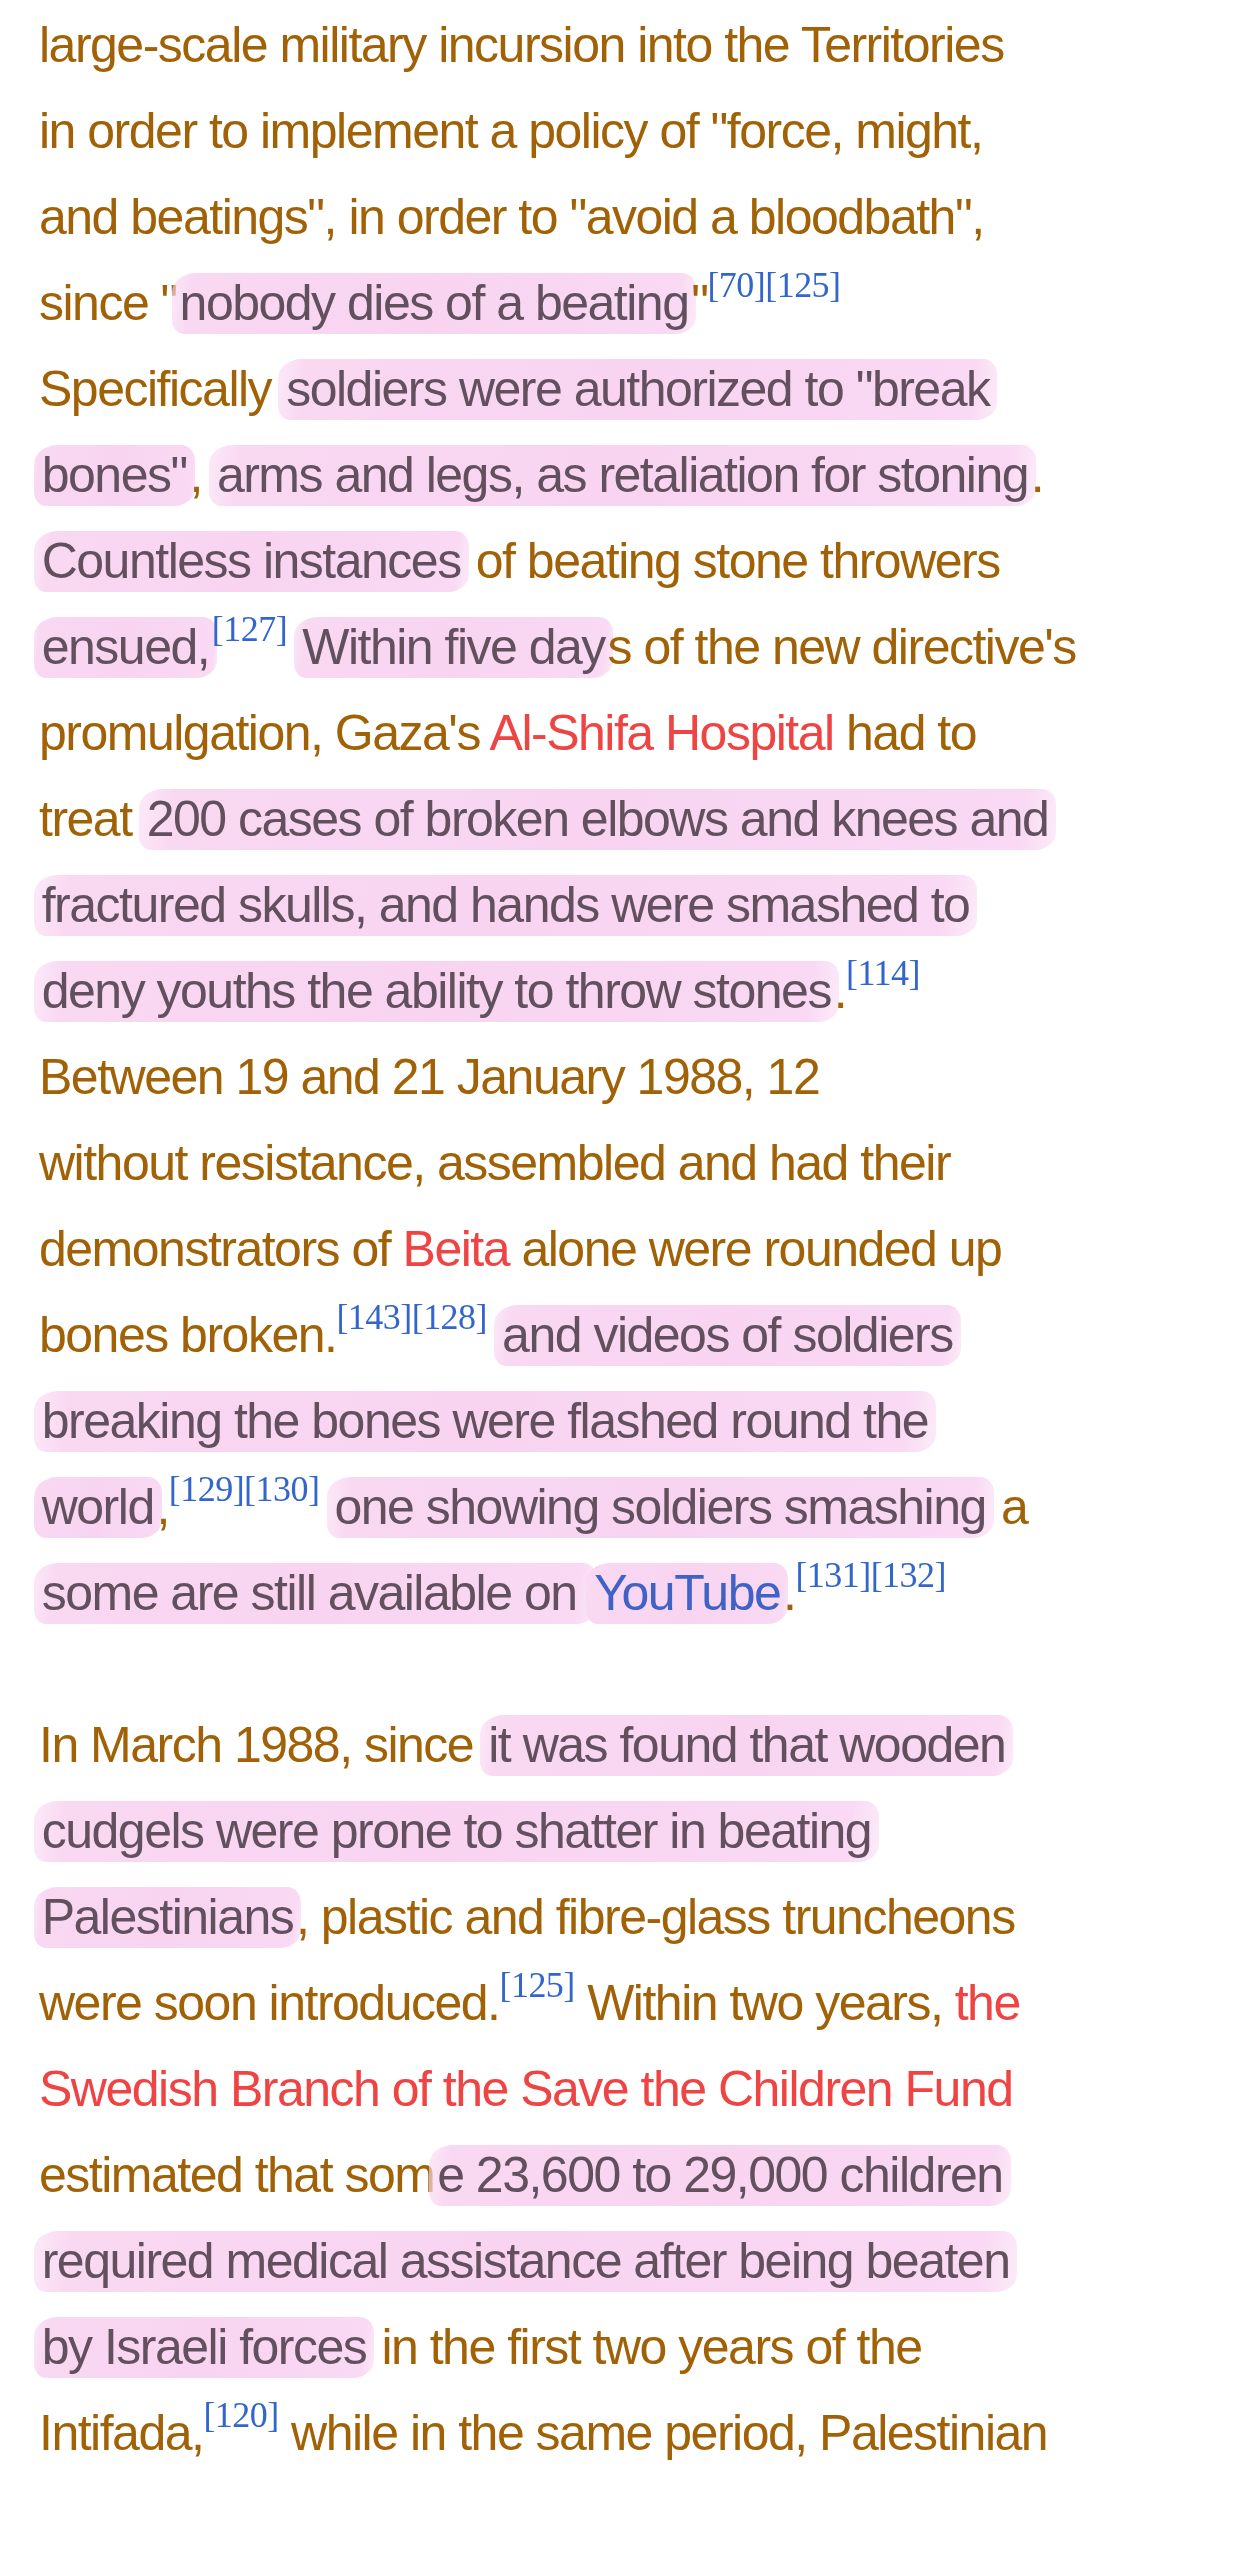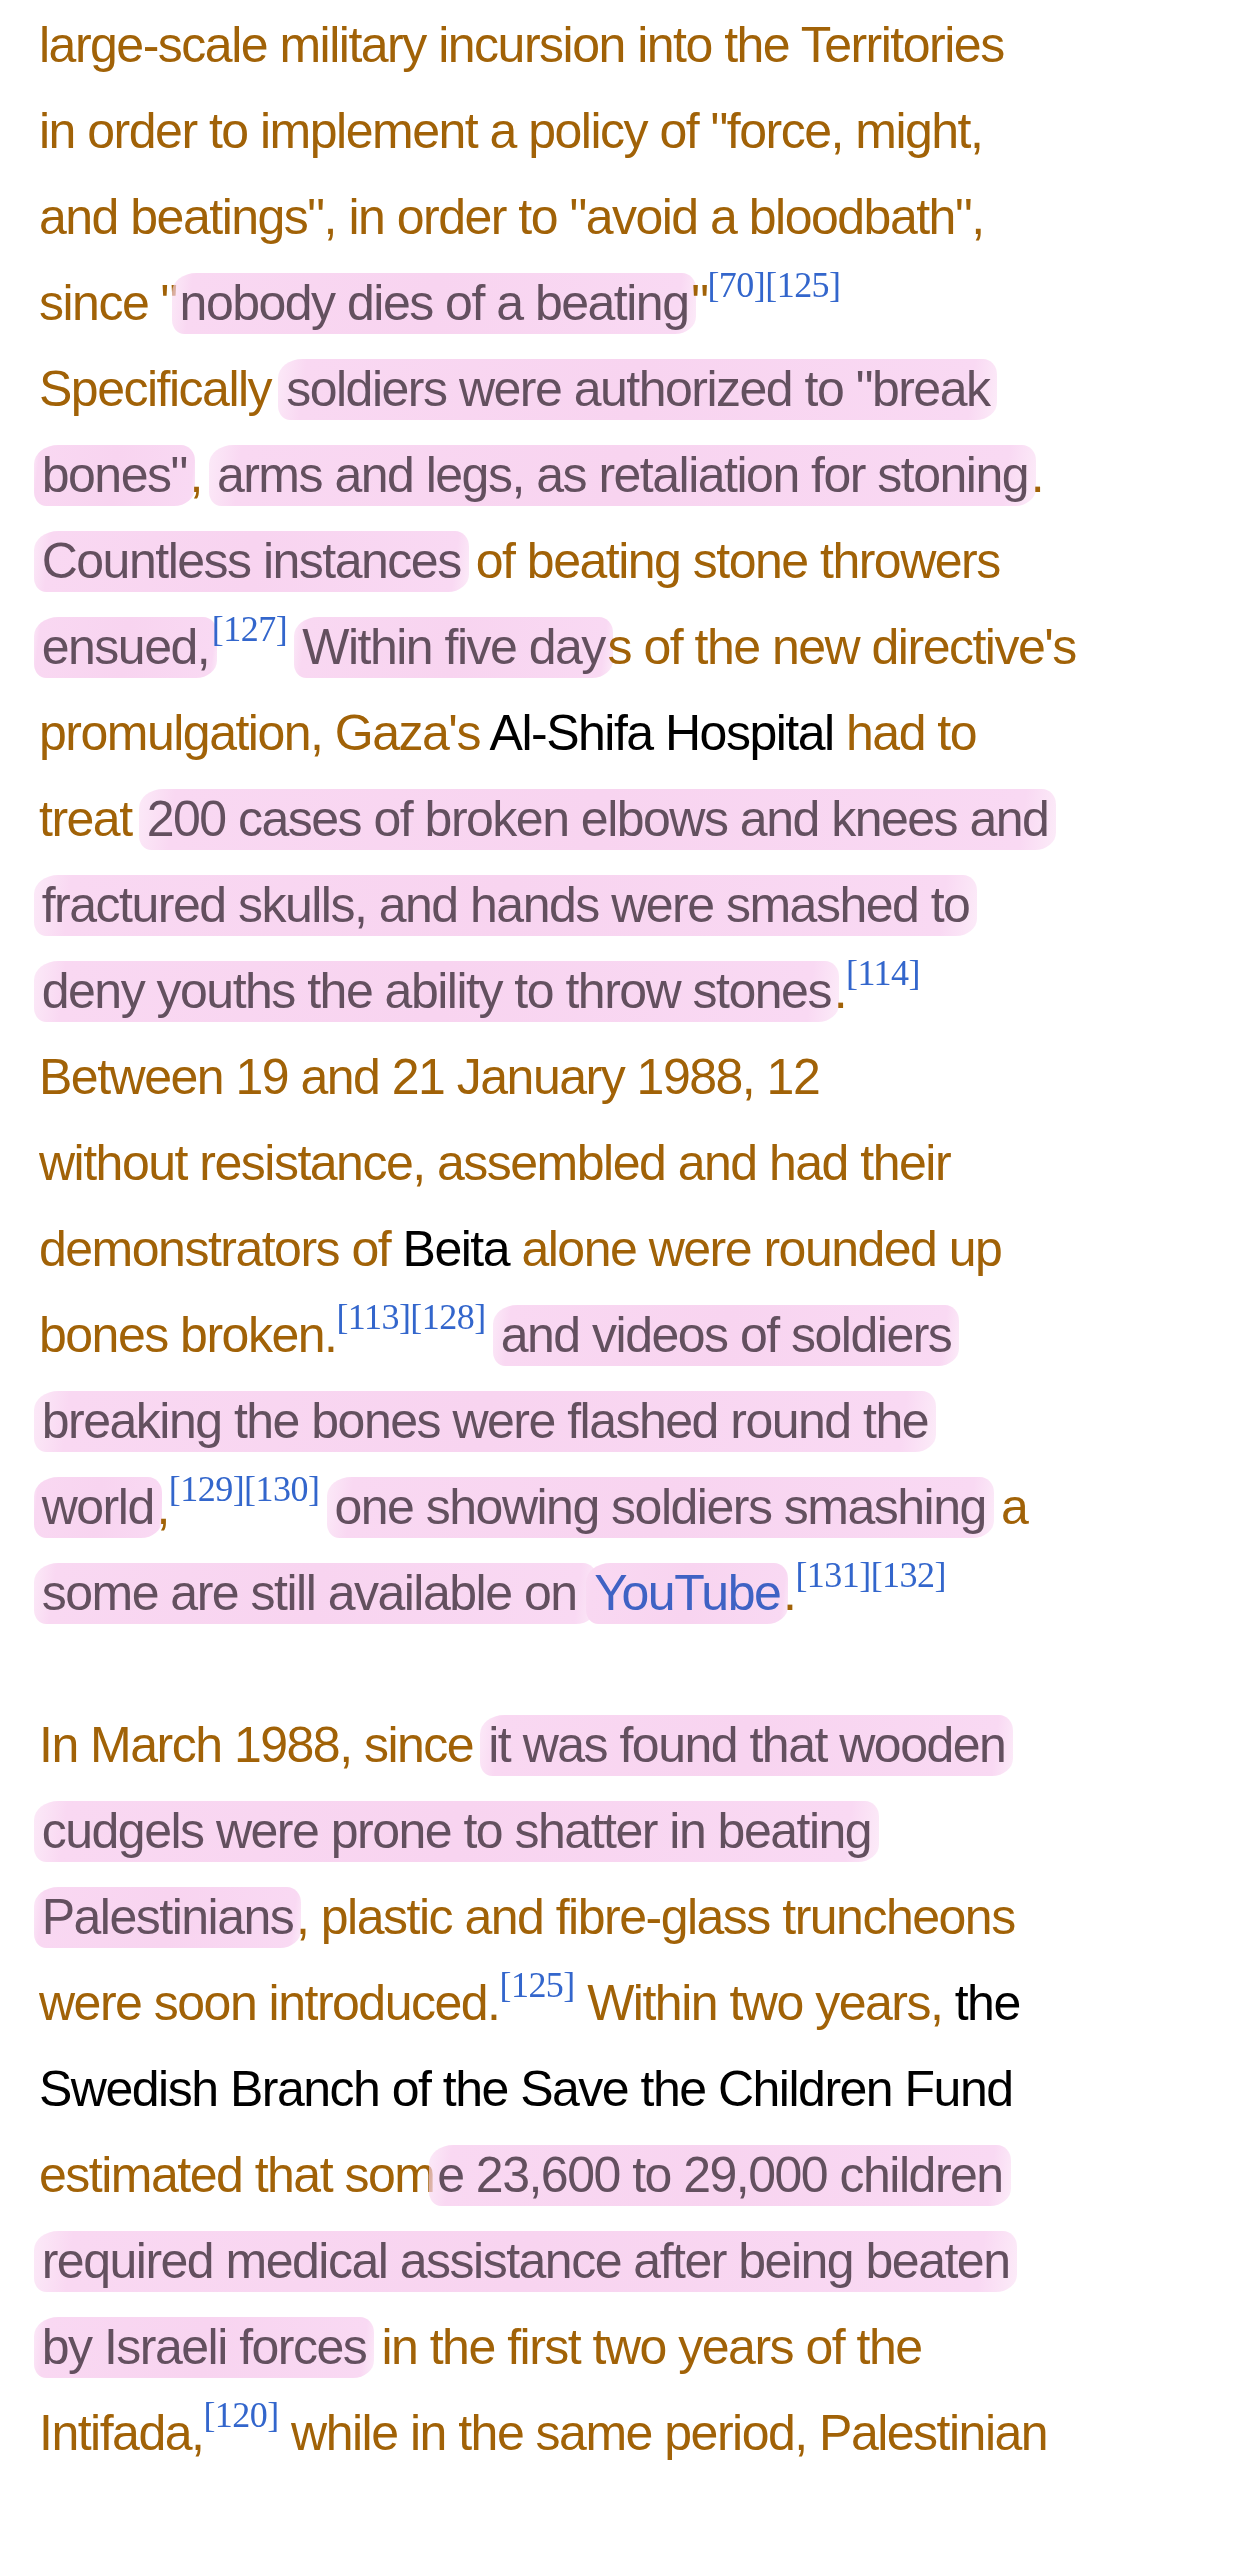--- a/index.html
+++ b/index.html
@@ -19,21 +19,21 @@
   .article {
     padding: 1.7px 26px 17.5px 39px;
   }
   .paragraph { margin: 0; }
   .paragraph + .paragraph { margin-top: 66px; }
   .line {
     white-space: pre;
     height: 86px;
   }
   .txt { color: #a16207; }
-  .link { color: #000000; }
+  .link { color: #ef4444; }
   .cite {
     color: #3366cc;
     font-size: 36px;
     letter-spacing: -0.015em;
     position: relative;
     top: -0.62em;
     line-height: 0;
     font-family: Liberation Serif, serif;
   }
   
@@ -68,21 +68,21 @@
       <div class="line"><span class="hl">bones"</span><span class="txt">, </span><span class="hl">arms and legs, as retaliation for stoning</span><span class="txt">.</span></div>
       <div class="line"><span class="hl">Countless instances</span><span class="txt"> of beating stone throwers</span></div>
       <div class="line"><span class="hl">ensued,</span><span class="cite">[127]</span><span class="txt"> </span><span class="hl">Within five day</span><span class="txt">s of the new directive's</span></div>
       <div class="line"><span class="txt">promulgation, Gaza's </span><span class="link">Al-Shifa Hospital</span><span class="txt"> had to</span></div>
       <div class="line"><span class="txt">treat </span><span class="hl">200 cases of broken elbows and knees and</span></div>
       <div class="line"><span class="hl">fractured skulls, and hands were smashed to</span></div>
       <div class="line"><span class="hl">deny youths the ability to throw stones</span><span class="txt">.</span><span class="cite">[114]</span></div>
       <div class="line"><span class="txt">Between 19 and 21 January 1988, 12</span></div>
       <div class="line"><span class="txt">without resistance, assembled and had their</span></div>
       <div class="line"><span class="txt">demonstrators of </span><span class="link">Beita</span><span class="txt"> alone were rounded up</span></div>
-      <div class="line"><span class="txt">bones broken.</span><span class="cite">[113][128]</span><span class="txt"> </span><span class="hl">and videos of soldiers</span></div>
+      <div class="line"><span class="txt">bones broken.</span><span class="cite">[143][128]</span><span class="txt"> </span><span class="hl">and videos of soldiers</span></div>
       <div class="line"><span class="hl">breaking the bones were flashed round the</span></div>
       <div class="line"><span class="hl">world</span><span class="txt">,</span><span class="cite">[129][130]</span><span class="txt"> </span><span class="hl">one showing soldiers smashing</span><span class="txt"> a</span></div>
       <div class="line"><span class="hl">some are still available on </span><span class="link hl hl-link">YouTube</span><span class="txt">.</span><span class="cite">[131][132]</span></div>
     </div>
     <div class="paragraph">
       <div class="line"><span class="txt">In March 1988, since </span><span class="hl">it was found that wooden</span></div>
       <div class="line"><span class="hl">cudgels were prone to shatter in beating</span></div>
       <div class="line"><span class="hl">Palestinians</span><span class="txt">, plastic and fibre-glass truncheons</span></div>
       <div class="line"><span class="txt">were soon introduced.</span><span class="cite">[125]</span><span class="txt"> Within two years, </span><span class="link">the</span></div>
       <div class="line"><span class="link">Swedish Branch of the Save the Children Fund</span></div>

